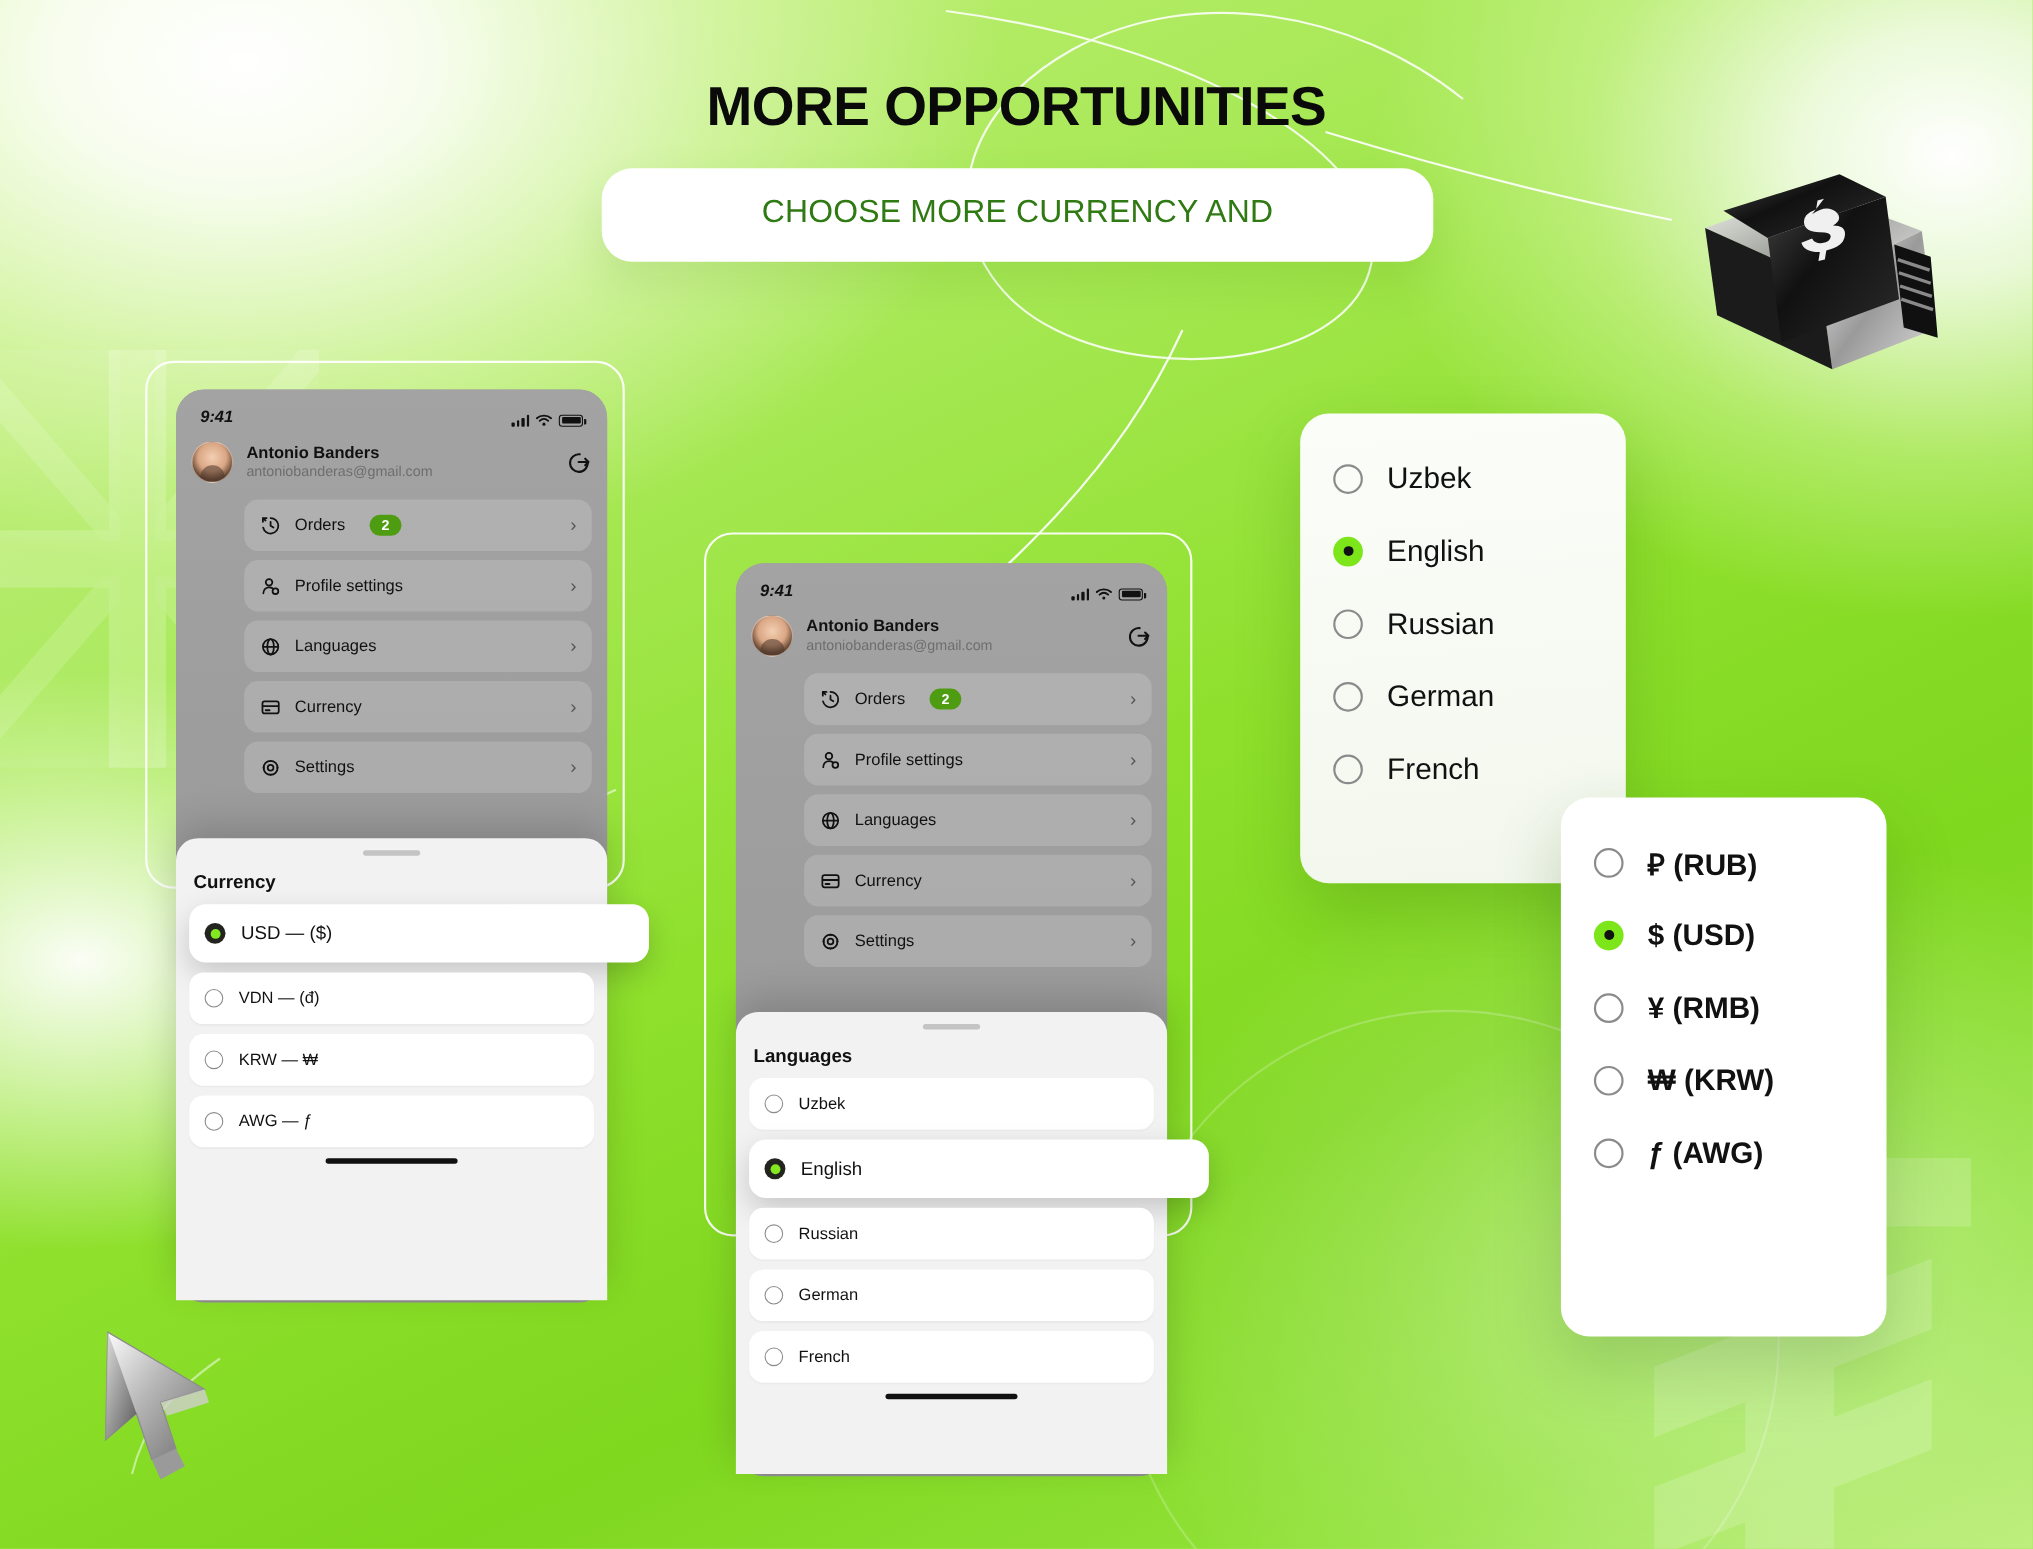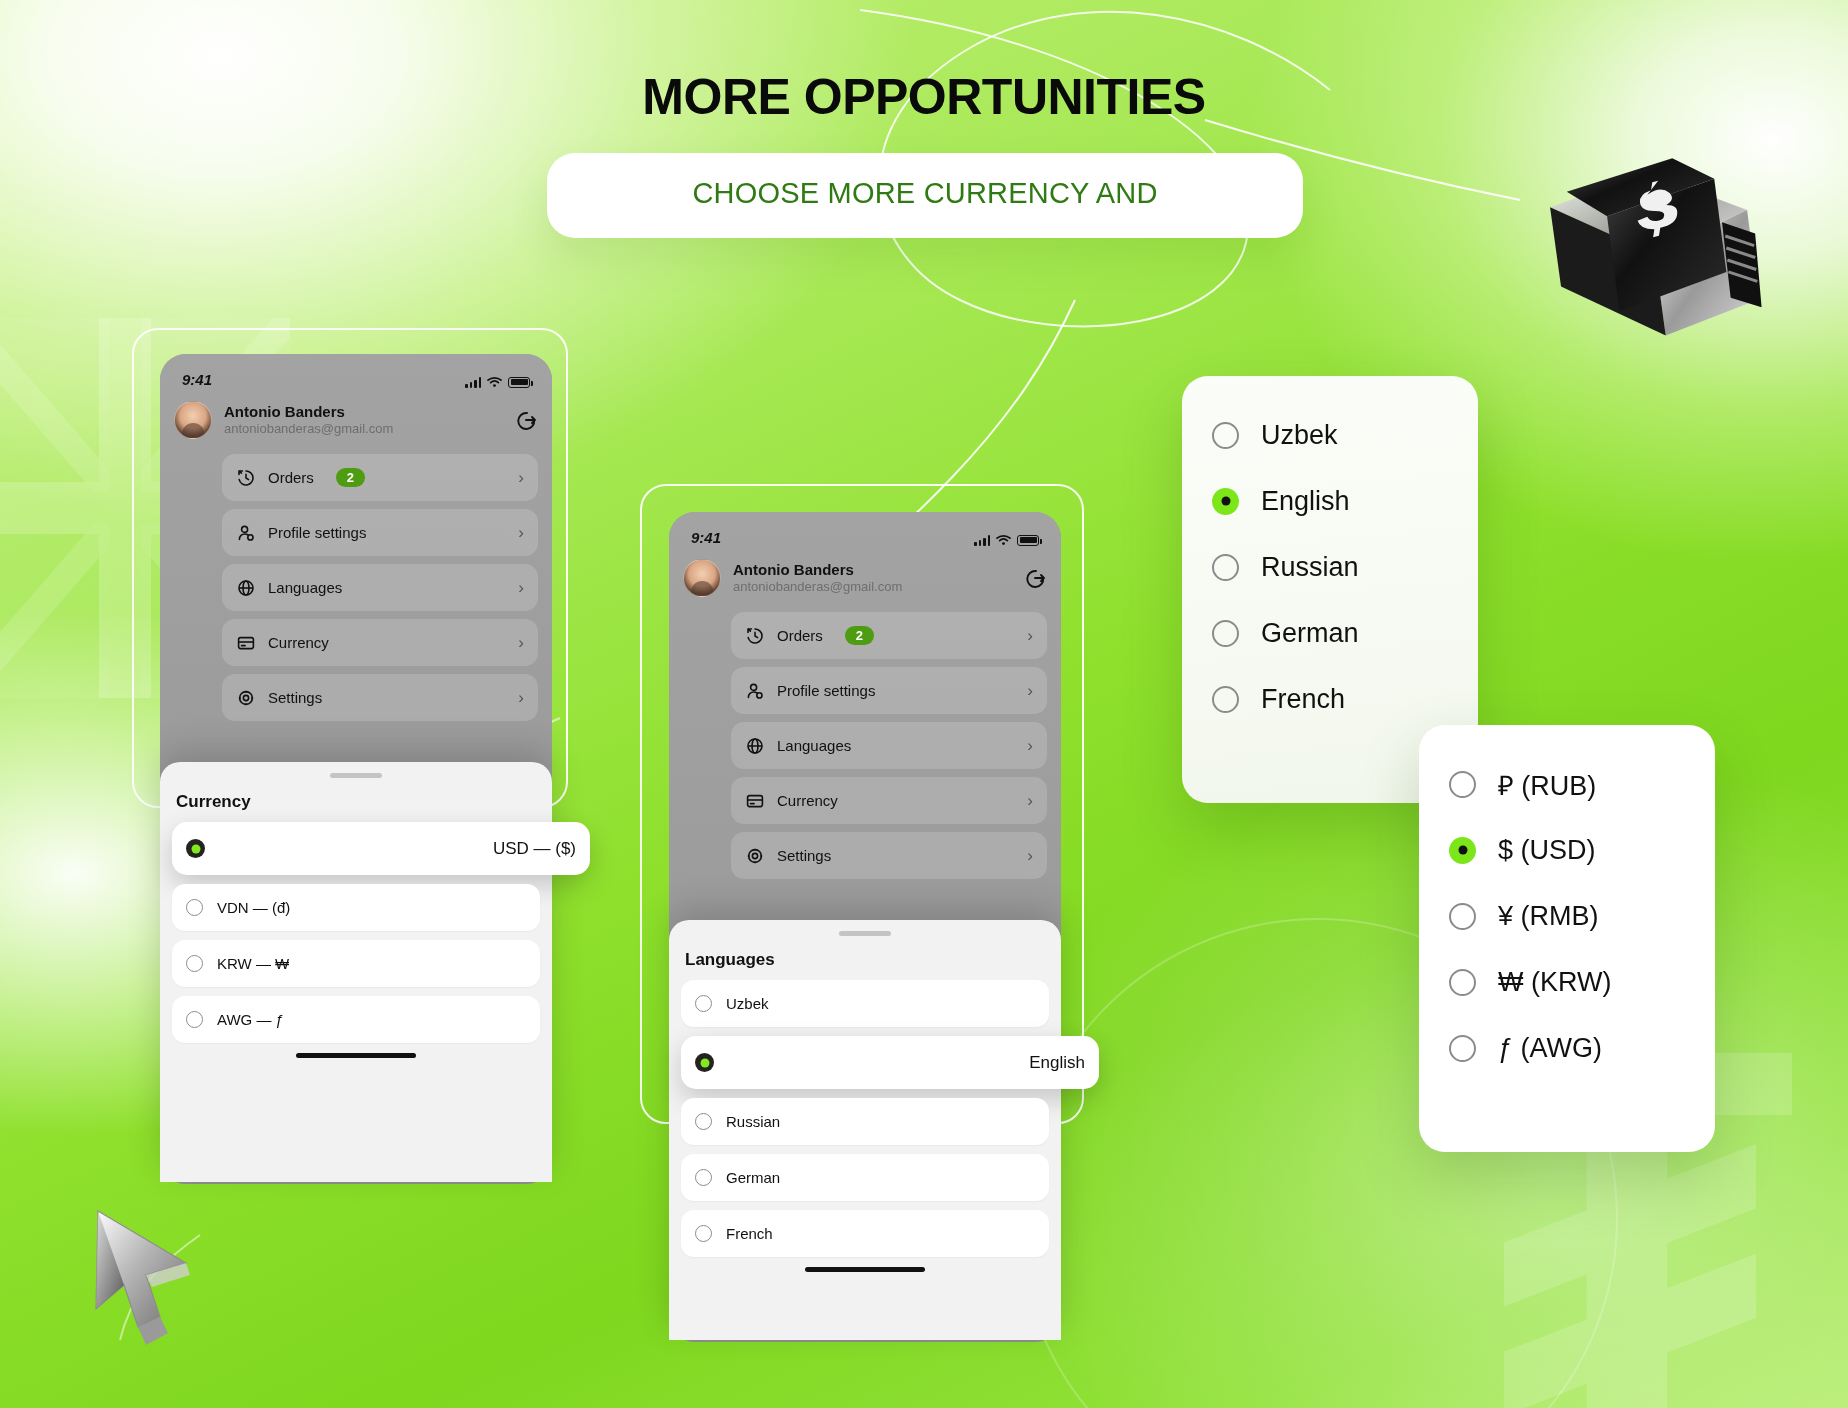--- a/index.html
+++ b/index.html
@@ -119,21 +119,20 @@
     box-shadow:0 1px 2px rgba(0,0,0,.04);
   }
   .opt-label{ font-size:15px; color:#111; }
   .radio{ width:17px; height:17px; border-radius:50%; border:1.8px solid #8c8c8c; flex:0 0 auto; }
   .radio.on{ border:none; background:#23241f; position:relative; width:19px; height:19px; }
   .radio.on::after{ content:''; position:absolute; left:50%; top:50%; transform:translate(-50%,-50%);
     width:9px; height:9px; border-radius:50%; background:#84e820; }
   .opt.sel{
     background:#fff; border-radius:15px;
     box-shadow:0 10px 26px rgba(0,0,0,.18);
-    justify-content:space-between;
   }
   .homebar{ width:120px; height:5px; border-radius:3px; background:#111; margin:10px auto 9px; }
 
   
   .panel{
     position:absolute; border-radius:26px;
     background:linear-gradient(175deg,#fbfdf8 0%,#f7faf3 55%,#f2f7ec 100%);
     box-shadow:0 26px 60px rgba(40,90,10,.22);
     padding:26px 30px;
   }
@@ -423,21 +422,21 @@
   <div class="panel-row">
     <span class="panel-radio"></span>
     <span class="panel-label">German</span>
   </div>
   <div class="panel-row">
     <span class="panel-radio"></span>
     <span class="panel-label">French</span>
   </div>
 </div>
 
-<div class="panel panel2" style="left:1419px; top:725px; width:296px; height:427px;">
+<div class="panel panel2" style="left:1419px; top:725px; width:296px; height:490px;font-weight:bold;">
   <div class="panel-row">
     <span class="panel-radio"></span>
     <span class="panel-label">₽ (RUB)</span>
   </div>
   <div class="panel-row">
     <span class="panel-radio on"></span>
     <span class="panel-label">$ (USD)</span>
   </div>
   <div class="panel-row">
     <span class="panel-radio"></span>

